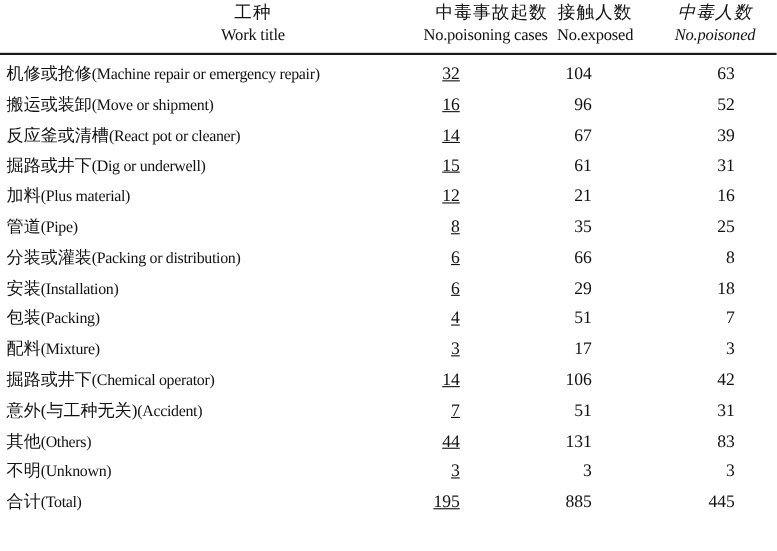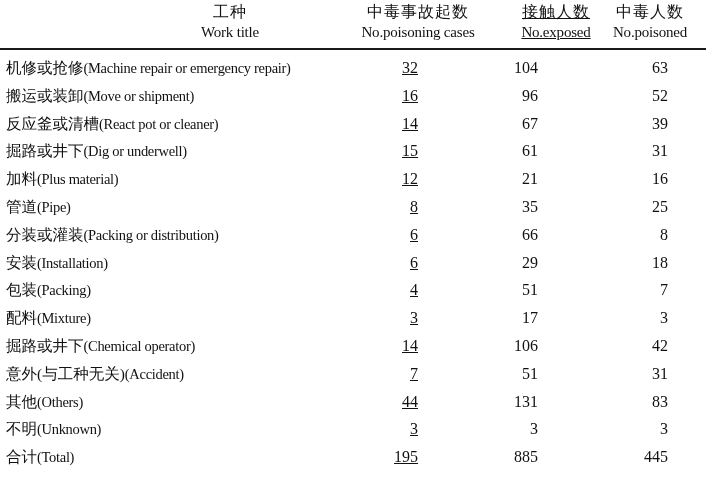--- a/index.html
+++ b/index.html
@@ -37,23 +37,23 @@
       display: block;
       font-size: 16px;
       letter-spacing: 1px;
     }
     .hcell .en {
       display: block;
       font-size: 15px;
       letter-spacing: -0.2px;
     }
     .h-title { left: 130px; width: 200px; }
-    .h-cases { left: 338px; width: 160px; }
-    .h-exposed { left: 500px; width: 112px; text-decoration: underline; }
-    .h-poisoned { left: 595px; width: 110px; }
+    .h-cases { left: 338px; width: 160px; text-align: right; }
+    .h-exposed { left: 485px; width: 112px; }
+    .h-poisoned { left: 595px; width: 110px; font-style: italic; }
 
     .rule-top {
       position: absolute;
       top: 48px;
       left: 0;
       width: 706px;
       height: 2px;
       background: #1a1a1a;
     }
     .rows {

